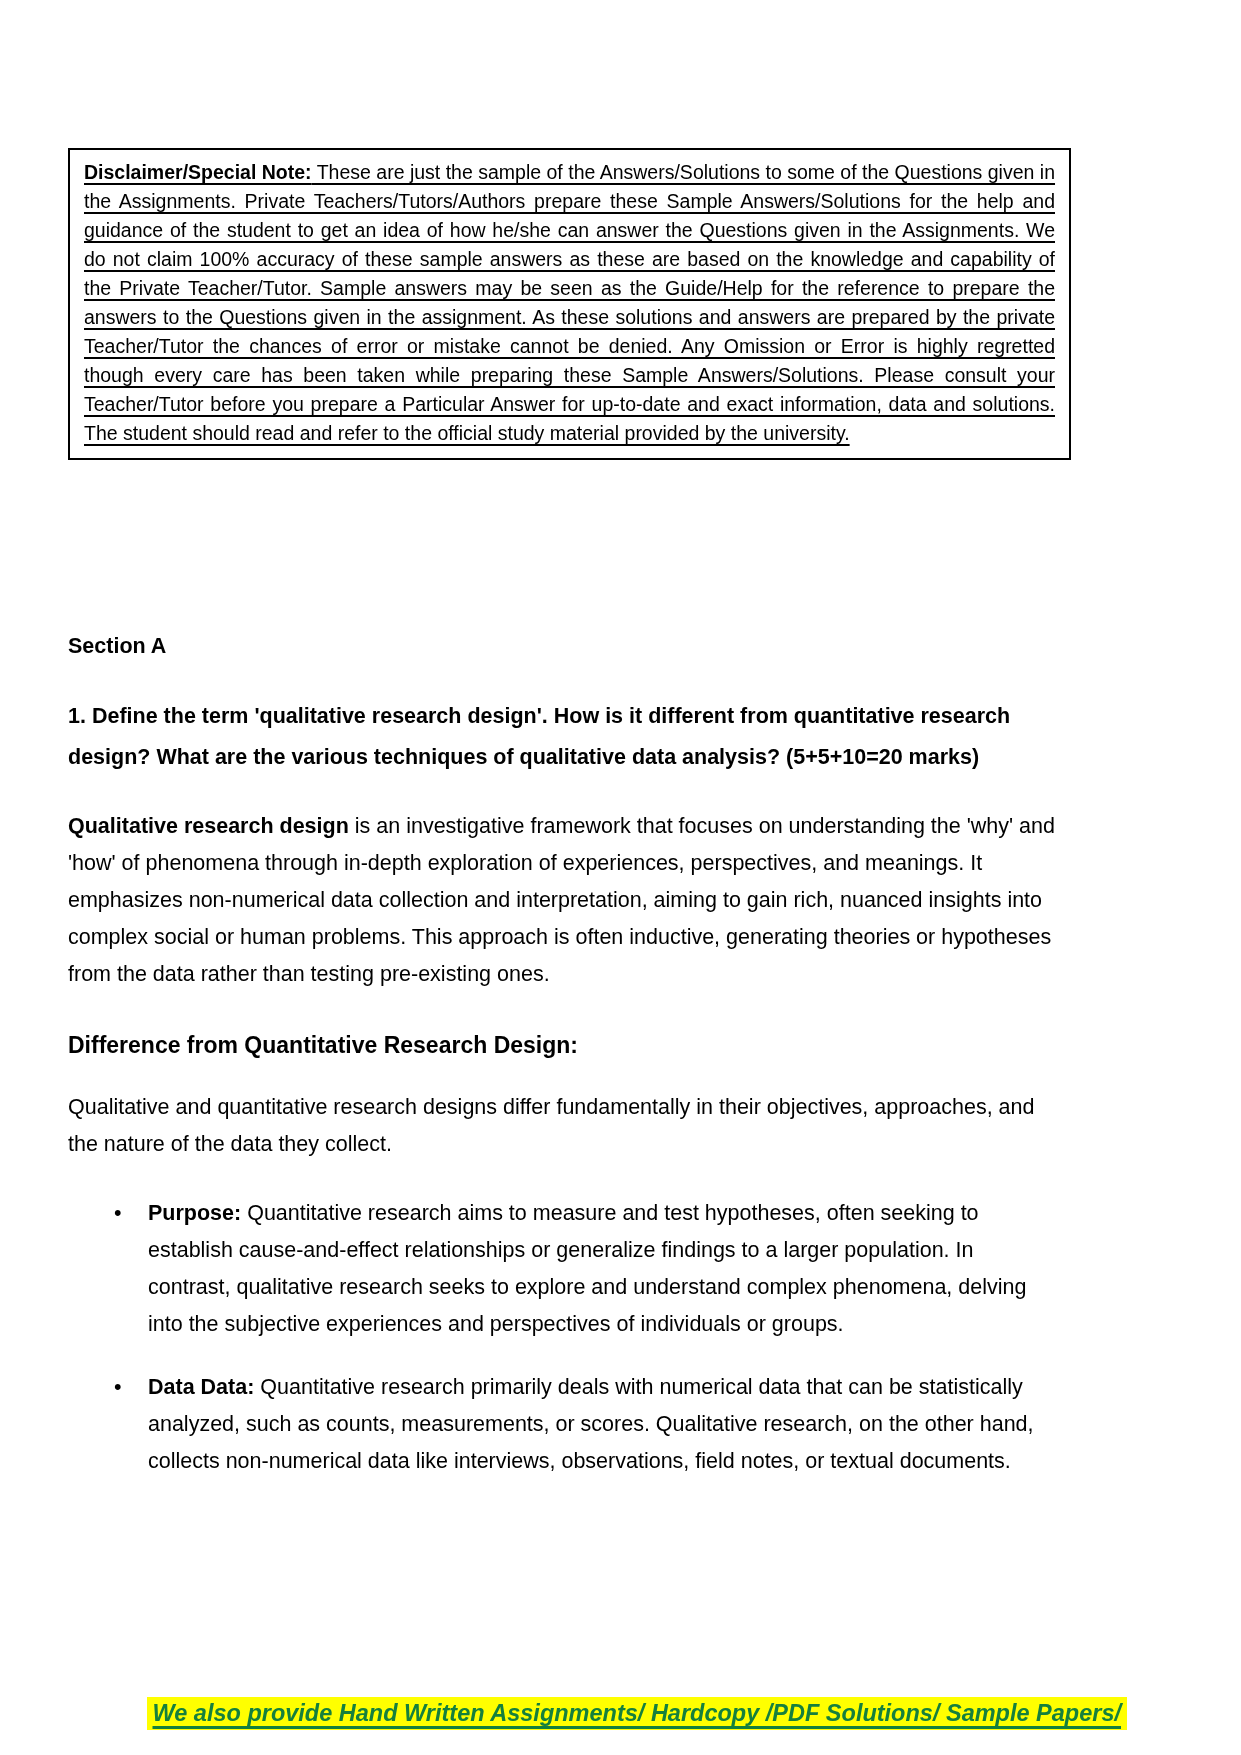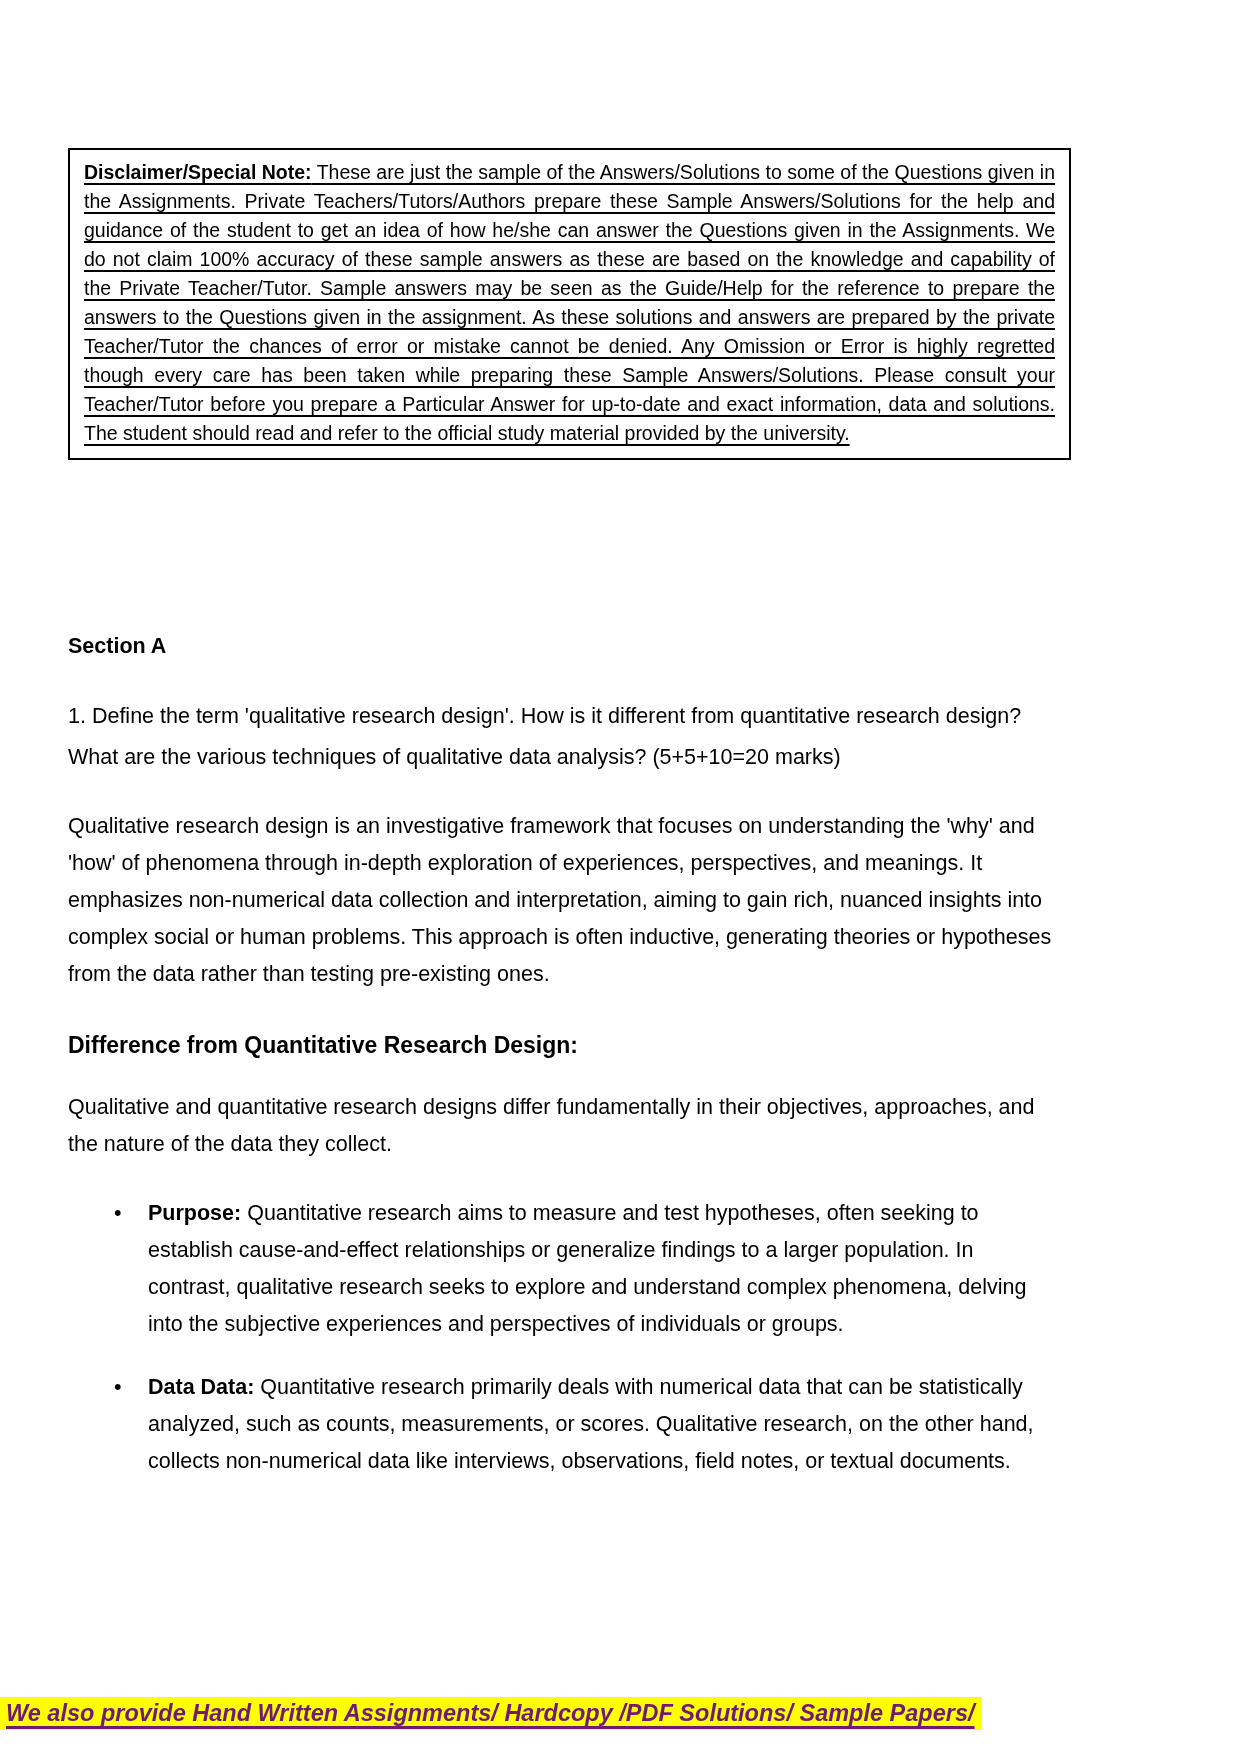--- a/index.html
+++ b/index.html
@@ -39,32 +39,32 @@
   .section-heading {
     margin: 172px 56px 0 68px;
     font-weight: bold;
     font-size: 21.5px;
     line-height: 28px;
   }
   
   .question {
     margin: 36px 56px 0 68px;
     max-width: 1010px;
-    font-weight: normal;
+    font-weight: bold;
     font-size: 21.5px;
     line-height: 41px;
   }
   
   .para {
     margin: 30px 68px 0 68px;
     font-size: 21.5px;
     line-height: 37px;
   }
   .lead-bold {
-    font-weight: normal;
+    font-weight: bold;
   }
   .subheading {
     margin: 38px 68px 0 68px;
     font-weight: bold;
     font-size: 23px;
     line-height: 28px;
   }
   
   .bullets {
     margin: 32px 68px 0 68px;
@@ -90,26 +90,26 @@
   .bullet-label {
     font-weight: bold;
     text-align: center;
   }
   
   .footer-banner {
     position: absolute;
     left: 0;
     right: 0;
     bottom: 22px;
-    text-align: left;
+    text-align: right;
     font-weight: bold;
     font-style: italic;
     font-size: 23.5px;
     line-height: 40px;
-    color: #701a75;
+    color: #15803d;
   }
   .footer-line {
     margin: 0;
   }
   .footer-line span {
     background: #ffff00;
     padding: 3px 6px 4px 6px;
     text-decoration: underline;
     text-decoration-thickness: 2.5px;
     text-underline-offset: 5px;

